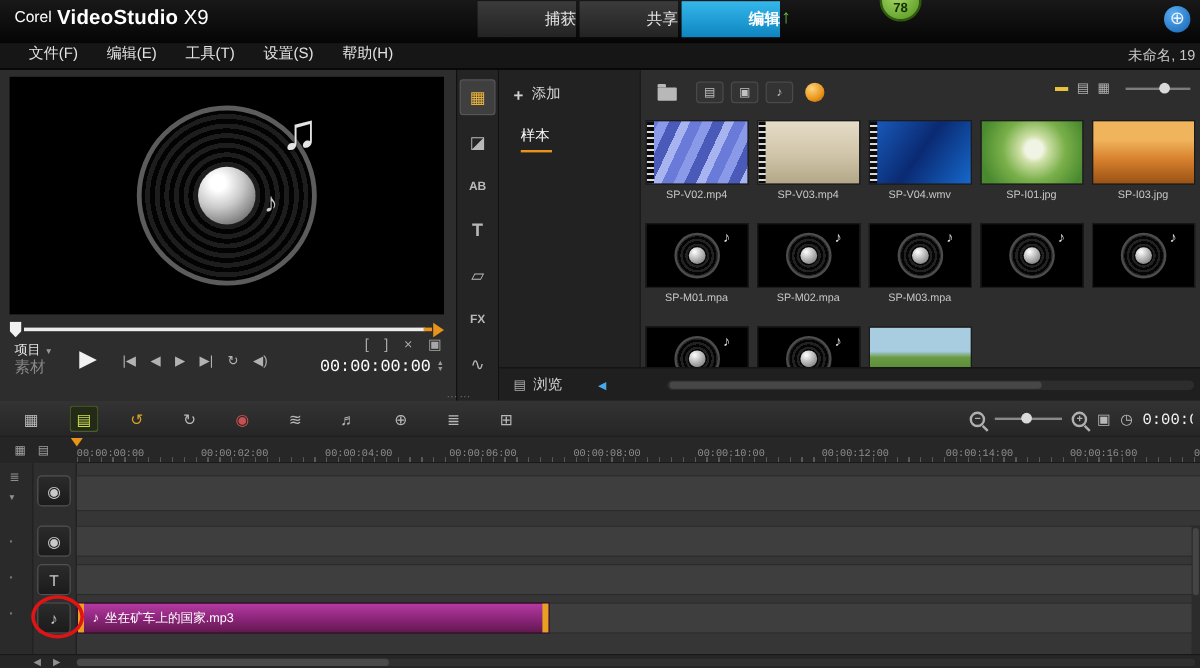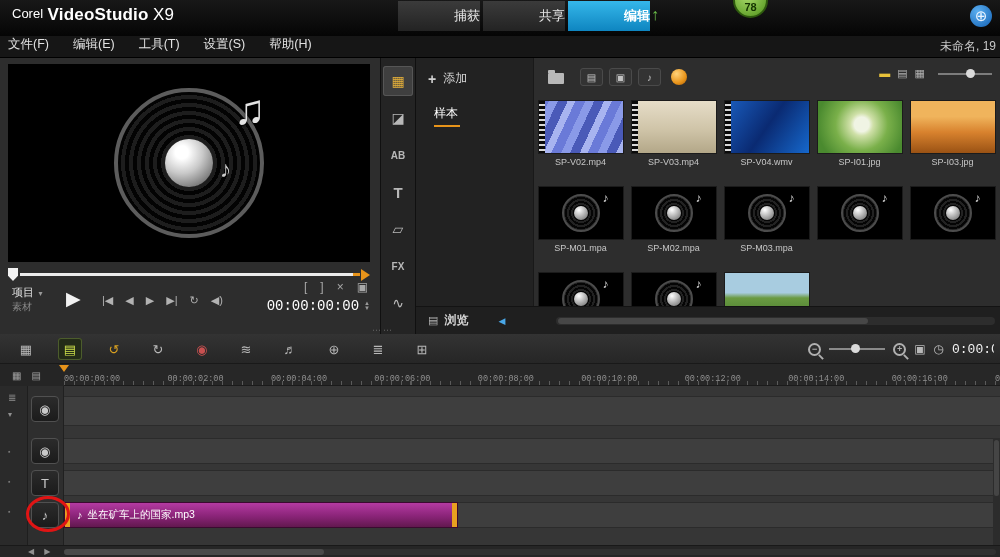--- a/index.html
+++ b/index.html
@@ -20,21 +20,21 @@
   .badge{position:absolute;left:733px;top:-17px;width:35px;height:35px;border-radius:50%;
          background:radial-gradient(circle at 40% 35%,#a9d96a,#6aa832 70%,#478016);
          border:2px solid #2e590e;color:#143300;font-size:11px;font-weight:bold;
          display:flex;align-items:flex-end;justify-content:center;padding-bottom:3px;}
   .globe{position:absolute;right:8px;top:5px;width:22px;height:22px;border-radius:50%;
          background:radial-gradient(circle at 35% 30%,#5aaef0,#1462b4);color:#eaf4ff;
          font-size:15px;line-height:21px;text-align:center;}
 
   
   .menubar{position:absolute;left:0;top:32px;width:1000px;height:26px;background:#161616;border-bottom:1px solid #000;
-           display:flex;align-items:center;gap:24px;padding-left:8px;z-index:4;}
+           display:flex;align-items:center;gap:24px;padding-left:24px;z-index:4;}
   .menu-item{font-size:12.5px;color:#e2e2e2;}
   .project-info{position:absolute;right:4px;top:38px;font-size:12px;color:#c8c8c8;z-index:4;}
 
   
   .preview{position:absolute;left:0;top:58px;width:380px;height:276px;background:#2d2d2d;}
   .screen{position:absolute;left:8px;top:6px;width:362px;height:198px;background:#000;}
   .big-disc{position:absolute;left:106px;top:24px;width:150px;height:150px;border-radius:50%;
             background:repeating-radial-gradient(circle,#1d1d1d 0 4px,#030303 4px 8px);
             border:4px solid #5c5c5c;}
   .big-disc::after{content:"";position:absolute;left:50%;top:50%;width:48px;height:48px;margin:-24px 0 0 -24px;border-radius:50%;
@@ -44,21 +44,21 @@
   .scrubber{position:absolute;left:8px;top:210px;width:362px;height:14px;}
   .scrub-track{position:absolute;left:12px;right:16px;top:5px;height:3px;background:#ececec;}
   .scrub-marker{position:absolute;left:0;top:0;width:10px;height:13px;background:#f2f2f2;
             clip-path:polygon(0 0,100% 0,100% 60%,50% 100%,0 60%);}
   .scrub-orange{position:absolute;right:10px;top:5px;width:7px;height:3px;background:#e8941a;}
   .scrub-end{position:absolute;right:0;top:1px;width:0;height:0;border-left:9px solid #e8941a;
             border-top:6px solid transparent;border-bottom:6px solid transparent;}
   .mode-col{position:absolute;left:12px;top:226px;line-height:13px;}
   .mode-primary{font-size:11px;color:#e2e2e2;}
   .mode-caret{font-size:8px;color:#999;}
-  .mode-secondary{font-size:10px;color:#878787;}
+  .mode-secondary{font-size:13px;color:#878787;}
   .play-btn{position:absolute;left:66px;top:229px;font-size:19px;color:#f2f2f2;}
   .transport{position:absolute;left:102px;top:236px;display:flex;gap:12px;font-size:11px;color:#b2b2b2;}
   .trim-row{position:absolute;right:12px;top:222px;display:flex;gap:13px;font-size:12px;color:#a8a8a8;}
   .timecode-row{position:absolute;right:10px;top:240px;display:flex;align-items:center;gap:5px;}
   .timecode{font-family:"Liberation Mono",monospace;font-size:14px;color:#fff;}
   .spinners{display:flex;flex-direction:column;font-size:6px;color:#9a9a9a;line-height:5px;}
   .grip{position:absolute;left:372px;top:325px;color:#6a6a6a;font-size:9px;letter-spacing:2px;z-index:3;}
 
   
   .toolstrip{position:absolute;left:380px;top:58px;width:36px;height:276px;background:#242424;
@@ -110,21 +110,21 @@
   .k-v-beige .pic{background:linear-gradient(180deg,#e6ddc8,#cfc4a8 55%,#b3a788);}
   .k-v-blue .pic{background:linear-gradient(125deg,#1a5ec0 0%,#0a2a72 50%,#1668cc 100%);}
   .k-p-dandelion .pic{background:radial-gradient(circle at 52% 45%,#f0f4e4 0 14%,#cfe0a8 22%,#7ab04a 50%,#4a8a2f 85%);}
   .k-p-trees .pic{background:linear-gradient(180deg,#e2dccc 0 50%,#c2b89e 68%,#8a7c62);}
   .k-p-desert .pic{background:linear-gradient(180deg,#f0b45c 0 30%,#d8822e 60%,#9a5214);}
   .k-p-landscape .pic{background:linear-gradient(180deg,#a8cce0 0 38%,#6a9a42 48%,#3f7228);}
   .k-vinyl .pic{background:#000;}
   .lib-bottom{position:absolute;left:0;top:248px;width:584px;height:28px;background:#1f1f1f;border-top:1px solid #131313;
               display:flex;align-items:center;}
   .browse-icon{margin-left:12px;color:#b0b0b0;font-size:11px;}
-  .browse-label{margin-left:6px;font-size:12px;color:#d2d2d2;font-weight:bold;}
+  .browse-label{margin-left:6px;font-size:12px;color:#d2d2d2;}
   .scroll-left{margin-left:30px;color:#4aa8e8;font-size:9px;}
   .h-scroll{position:absolute;left:140px;right:5px;top:10px;height:8px;background:#2d2d2d;border-radius:4px;}
   .h-scroll .handle{position:absolute;left:2px;width:310px;top:1px;bottom:1px;background:#474747;border-radius:3px;}
 
   
   .timeline{position:absolute;left:0;top:334px;width:1000px;height:223px;background:#343434;}
   .tl-toolbar{position:absolute;left:0;top:0;width:1000px;height:30px;background:linear-gradient(#333,#262626);border-bottom:1px solid #191919;}
   .tb-left{position:absolute;left:14px;top:0;height:30px;display:flex;align-items:center;gap:20px;}
   .tb-btn{width:24px;height:22px;display:flex;align-items:center;justify-content:center;font-size:13px;color:#b8b8b8;border-radius:3px;}
   .tb-btn.k-active{background:#232b18;color:#cde04a;box-shadow:inset 0 0 0 1px #4c5c2c;}

